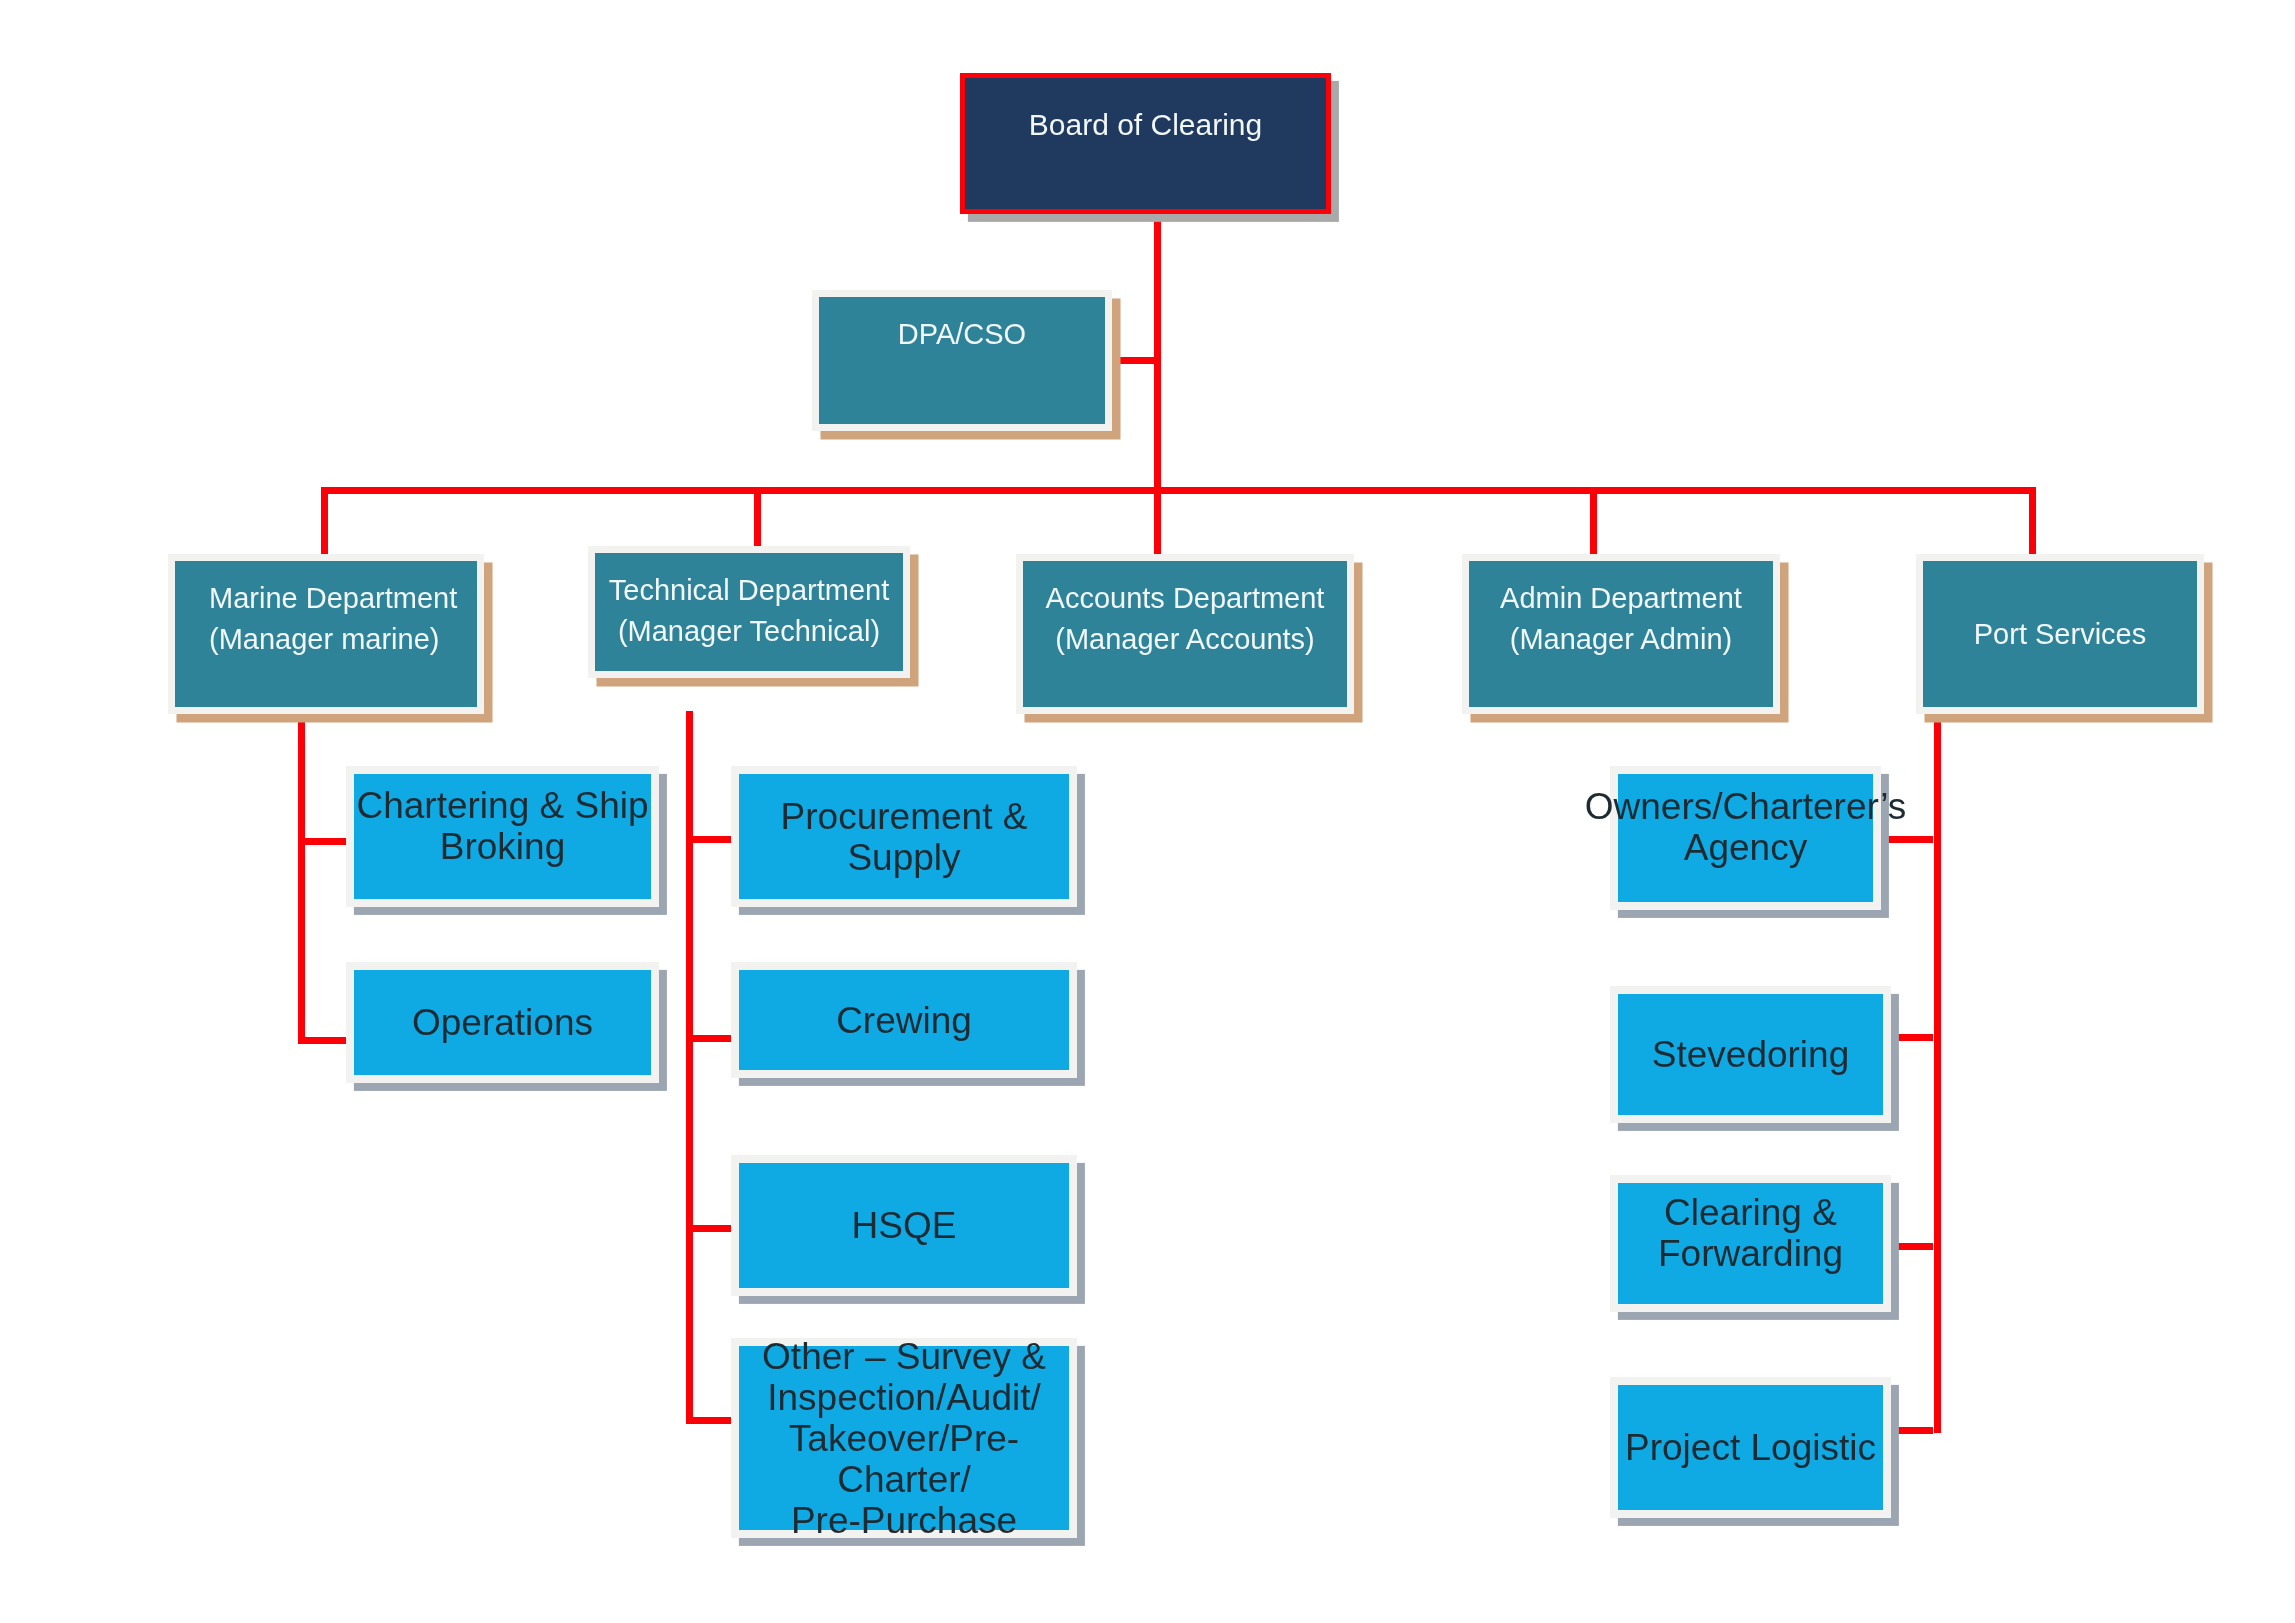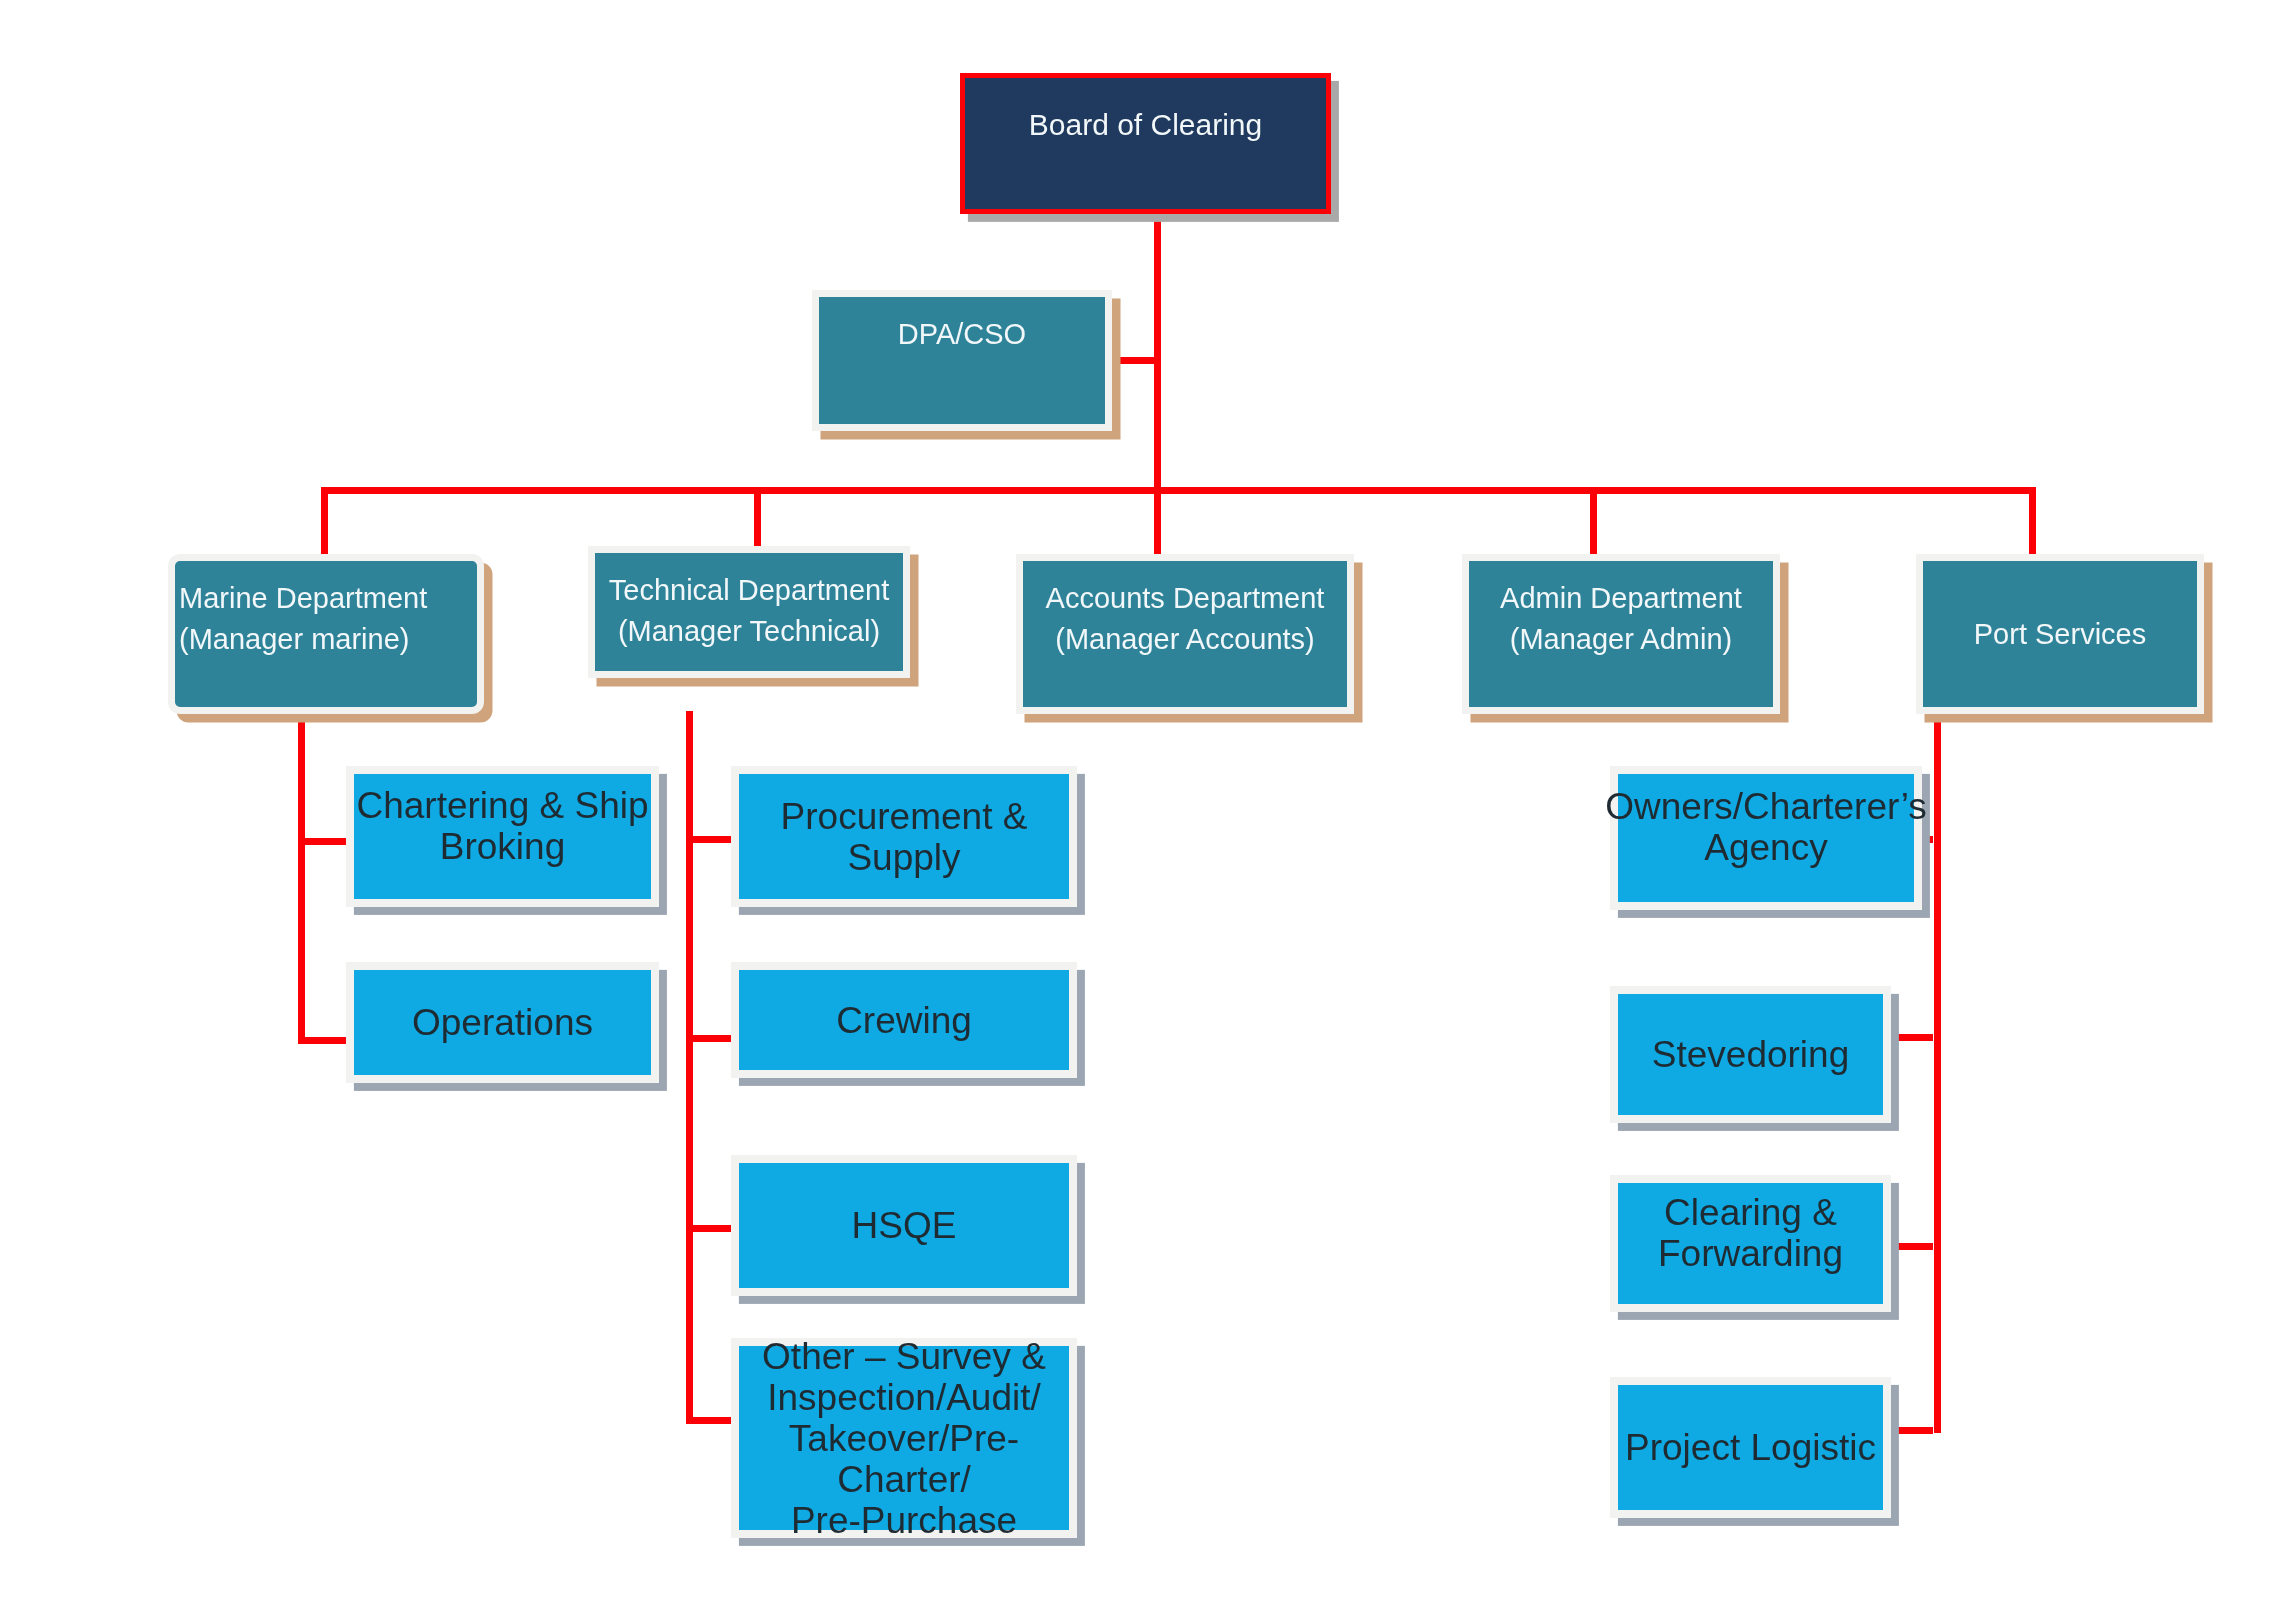--- a/index.html
+++ b/index.html
@@ -26,21 +26,21 @@
   .teal{
     background:var(--teal);border:7.9px solid var(--frame);
     box-shadow:8.5px 8.5px 0 var(--tan-shadow);
     color:var(--light-text);font-size:29px;
   }
   .blue{
     background:var(--blue);border:8.5px solid var(--frame);
     box-shadow:7.9px 7.9px 0 var(--gray-shadow);
     color:var(--dark-text);font-size:37px;
   }
-  .top-left{align-items:flex-start;justify-content:flex-start;text-align:left;padding:17px 0 0 4px;border-radius:12px;}
+  .top-left{align-items:flex-start;justify-content:flex-start;text-align:left;padding:17px 0 0 34px;}
   .top-center{align-items:flex-start;padding-top:17px;}
   .lift-sm{padding-bottom:22px;}
   .line{position:absolute;background:var(--connector-red);}
 </style>
 </head>
 <body>
 
 <div class="stage">
 
   <div class="line" style="left:1154px;top:211px;width:6.5px;height:283px;"></div>
@@ -95,21 +95,21 @@
 
   <div class="node blue" style="left:731px;top:962px;width:346px;height:116px;">Crewing</div>
 
   <div class="node blue" style="left:731px;top:1155px;width:346px;height:141px;">HSQE</div>
 
   <div class="node blue" style="left:731px;top:1338px;width:346px;height:200px;">Other – Survey &amp;
 Inspection/Audit/
 Takeover/Pre-Charter/
 Pre-Purchase</div>
 
-  <div class="node blue lift-sm" style="left:1610px;top:766px;width:312px;height:144px;">Owners/Charterer’s
+  <div class="node blue lift-sm" style="left:1610px;top:766px;width:271px;height:144px;">Owners/Charterer’s
 Agency</div>
 
   <div class="node blue" style="left:1610px;top:968px;width:281px;height:137px;margin-top:18px;">Stevedoring</div>
 
   <div class="node blue lift-sm" style="left:1610px;top:1175px;width:281px;height:137px;">Clearing &amp;
 Forwarding</div>
 
   <div class="node blue" style="left:1610px;top:1377px;width:281px;height:141px;">Project Logistic</div>
 
 </div>

